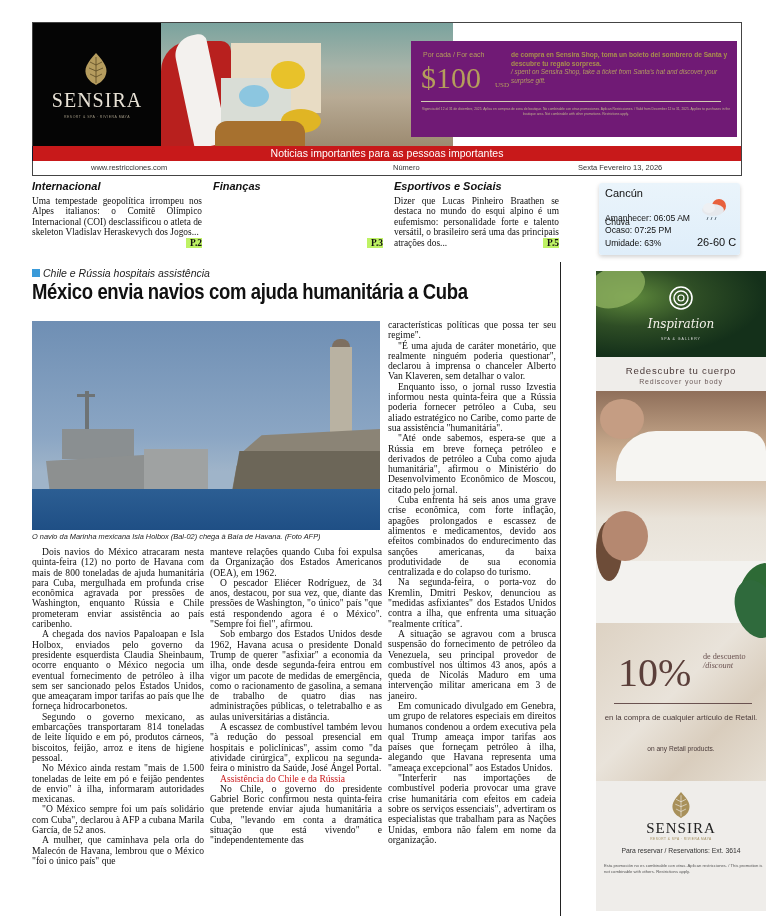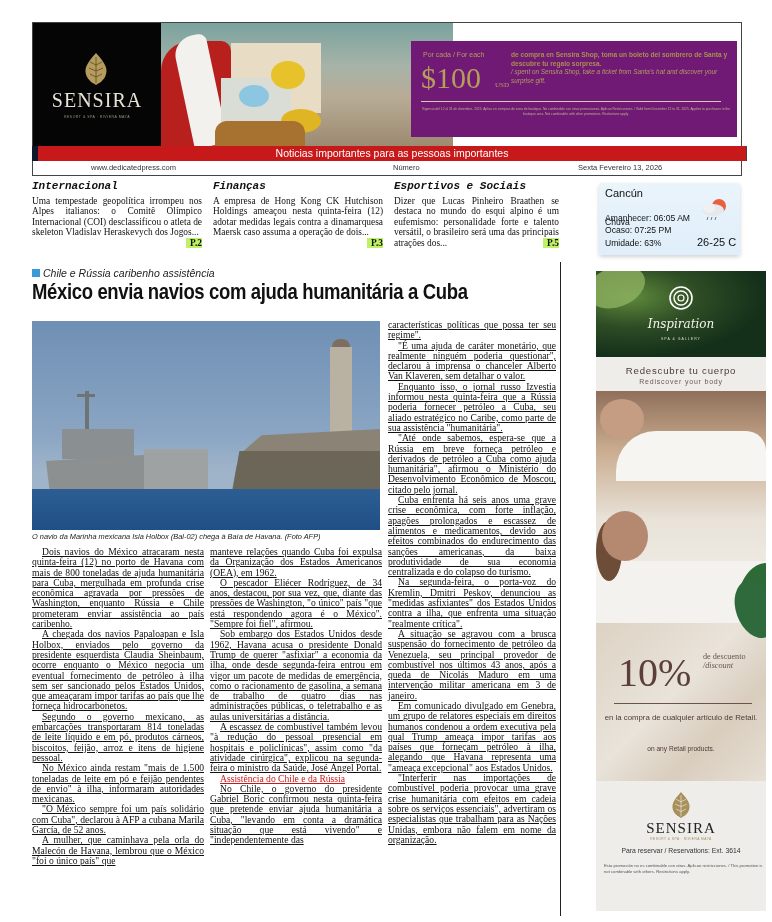--- a/index.html
+++ b/index.html
@@ -23,28 +23,28 @@
   .g-straw { position:absolute; left:54px; top:98px; width:90px; height:26px; background:#a7712f; border-radius:12px 12px 0 0; }
   #promo-box { left:378px; top:18px; width:326px; height:96px; background:#701a75; }
   #promo-por { left:12px; top:10px; color:#b59e5c; font-family:"Liberation Sans", sans-serif; font-size:7px; }
   #promo-amount { left:10px; top:20px; color:#b59e5c; font-family:"Liberation Serif", serif; font-size:30px; }
   #promo-usd { left:84px; top:40px; color:#b59e5c; font-family:"Liberation Serif", serif; font-size:7px; }
   #promo-text { left:100px; top:10px; width:220px; color:#a8904d; font-family:"Liberation Sans", sans-serif; font-size:6.6px; line-height:8.6px; font-weight:bold; }
   #promo-text-en { left:100px; top:27px; width:220px; color:#b39c62; font-family:"Liberation Sans", sans-serif; font-size:6.4px; line-height:8.6px; font-style:italic; }
   #promo-rule { left:10px; top:60px; width:300px; height:1px; background:#d4ccb4; }
   #promo-fine { left:10px; top:66px; width:310px; text-align:center; color:#bfb28d; font-family:"Liberation Sans", sans-serif; font-size:3.3px; line-height:5px; }
 
-  #redbar { left:32px; top:146px; width:708px; height:15px; background:#c8191a; border-left:6px solid #0f172a; border-right:1px solid #444; color:#fff; font-family:"Liberation Sans", sans-serif; font-size:10.5px; text-align:center; line-height:15px; }
+  #redbar { left:32px; top:146px; width:708px; height:15px; background:#c8191a; border-left:1px solid #0f172a; border-right:1px solid #444; color:#fff; font-family:"Liberation Sans", sans-serif; font-size:10.5px; text-align:center; line-height:15px; }
   #infobar { left:32px; top:161px; width:708px; height:14px; border:1px solid #444; border-top:none; font-family:"Liberation Sans", sans-serif; font-size:7.5px; color:#333; }
   #info-url { left:58px; top:2px; }
   #info-num { left:318px; top:2px;margin-left:42px; }
   #info-date { left:545px; top:2px; }
 
   
-  .sec-title { font-family:Liberation Mono, monospace; font-weight:bold; font-style:italic; font-size:11px; color:#111; }
+  .sec-title { font-family:Liberation Sans, sans-serif; font-weight:bold; font-style:italic; font-size:11px; color:#111; }
   .sec-body { font-family:"Liberation Serif", serif; font-size:9.4px; line-height:10.4px; color:#111; text-align:justify; }
   .sec-page { position:absolute; right:0; bottom:0; font-family:"Liberation Serif", serif; font-weight:bold; font-size:9.4px; background:#bef264; padding-left:4px; }
 
   #weather { left:599px; top:183px; width:141px; height:72px; background:linear-gradient(180deg,#eaf4fb,#dfeefa); border-radius:3px; box-shadow:0 2px 4px rgba(0,0,0,0.18); font-family:"Liberation Sans", sans-serif; color:#111; }
   #w-city { left:6px; top:4px; font-size:11px; }
   #w-cond { left:6px; top:34px; font-size:8.6px; }
   #w-sunrise { left:6px; top:30px; font-size:8.6px; }
   #w-sunset { left:6px; top:42px; font-size:8.6px; }
   #w-hum { left:6px; top:55px; font-size:8.6px; }
   #w-temp { left:98px; top:53px; font-size:11px; }
@@ -65,21 +65,21 @@
   .mast { position:absolute; left:53px; top:70px; width:4px; height:40px; background:#6e7375; }
   .mast-x { position:absolute; left:45px; top:73px; width:18px; height:3px; background:#6e7375; }
   .fort { position:absolute; left:200px; top:108px; width:148px; height:62px; background:#8b8476; clip-path:polygon(8% 35%,20% 10%,100% 0,100% 100%,0 100%,3% 60%); }
   .fort-rock { position:absolute; left:200px; top:130px; width:148px; height:42px; background:#6c6658; clip-path:polygon(5% 0,100% 0,100% 100%,0 100%); }
   .tower { position:absolute; left:298px; top:26px; width:22px; height:90px; background:#b9b2a2; }
   .tower-top { position:absolute; left:300px; top:18px; width:18px; height:14px; background:#7d6f60; border-radius:8px 8px 0 0; }
 
   #caption { left:32px; top:532px; font-family:"Liberation Sans", sans-serif; font-style:italic; font-size:7.4px; color:#222; white-space:nowrap; }
 
   .col { position:absolute; font-family:"Liberation Serif", serif; font-size:9.6px; line-height:10.3px; color:#111; text-align:justify; hyphens:manual; }
-  .col p { margin:0; text-indent:10px;text-decoration:underline; }
+  .col p { margin:0; text-indent:10px; }
   .col p.noind { text-indent:0; }
   .col .subhead { color:#c8191a; text-indent:10px; }
   #col1 { left:32px; top:547px; width:172px; }
   #col2 { left:210px; top:547px; width:172px; }
   #col3 { left:388px; top:320px; width:168px; }
 
   
   #ad { left:596px; top:271px; width:170px; height:640px; overflow:hidden; background:#efedea; }
   #ad-leaves { left:0; top:0; width:170px; height:86px; background:radial-gradient(ellipse at 20% 30%,#5f8a3c 0%,#2e4d25 35%,#14301a 70%); }
   #ad-leaf1 { left:-10px; top:-4px; width:60px; height:40px; background:#8db05f; border-radius:50%; transform:rotate(-20deg); opacity:0.8; }
@@ -137,64 +137,63 @@
     <div id="promo-usd" class="abs">USD</div>
     <div id="promo-text" class="abs">de compra en Sensira Shop, toma un boleto del sombrero de Santa y descubre tu regalo sorpresa.</div>
     <div id="promo-text-en" class="abs">/ spent on Sensira Shop, take a ticket from Santa's hat and discover your surprise gift.</div>
     <div id="promo-rule" class="abs"></div>
     <div id="promo-fine" class="abs">Vigencia del 12 al 31 de diciembre, 2025. Aplica en compras de zona de boutique. No combinable con otras promociones. Aplican Restricciones. / Valid from December 12 to 31, 2025. Applies to purchases in the boutique area. Not combinable with other promotions. Restrictions apply.</div>
   </div>
 </div>
 
 <div id="redbar" class="abs">Noticias importantes para as pessoas importantes</div>
 <div id="infobar" class="abs">
-  <span id="info-url" class="abs">www.dedicatedpress.com</span>
+  <span id="info-url" class="abs">www.restricciones.com</span>
   <span id="info-num" class="abs">Número</span>
   <span id="info-date" class="abs">Sexta Fevereiro 13, 2026</span>
 </div>
 
 <div class="abs" style="left:32px;top:180px;width:170px;">
   <div class="sec-title">Internacional</div>
   <div class="sec-body" style="position:relative;margin-top:4px;height:52px;overflow:hidden;">
     <span>Uma tempestade geopolítica irrompeu nos Alpes italianos: o Comitê Olímpico Internacional (COI) desclassificou o atleta de skeleton Vladislav Heraskevych dos Jogos...</span>
     <span class="sec-page">P.2</span>
   </div>
 </div>
 <div class="abs" style="left:213px;top:180px;width:170px;">
   <div class="sec-title">Finanças</div>
   <div class="sec-body" style="position:relative;margin-top:4px;height:52px;overflow:hidden;">
-    <span>A empresa de Hong Kong CK Hutchison Holdings ameaçou nesta quinta-feira (12) adotar medidas legais contra a dinamarquesa Maersk caso assuma a operação de dois...</span>
     <span class="sec-page">P.3</span>
   </div>
 </div>
 <div class="abs" style="left:394px;top:180px;width:165px;">
   <div class="sec-title">Esportivos e Sociais</div>
   <div class="sec-body" style="position:relative;margin-top:4px;height:52px;overflow:hidden;">
     <span>Dizer que Lucas Pinheiro Braathen se destaca no mundo do esqui alpino é um eufemismo: personalidade forte e talento versátil, o brasileiro será uma das principais atrações dos...</span>
     <span class="sec-page">P.5</span>
   </div>
 </div>
 
 <div id="weather" class="abs">
   <div id="w-city" class="abs">Cancún</div>
   <div id="w-cond" class="abs">Chuva</div>
   <div id="w-sunrise" class="abs">Amanhecer: 06:05 AM</div>
   <div id="w-sunset" class="abs">Ocaso: 07:25 PM</div>
   <div id="w-hum" class="abs">Umidade: 63%</div>
-  <div id="w-temp" class="abs">26-25 C</div>
+  <div id="w-temp" class="abs">26-60 C</div>
   <svg id="w-icon" class="abs" viewBox="0 0 30 26">
     <circle cx="20" cy="9" r="7" fill="#e8603c"></circle>
     <ellipse cx="14" cy="13" rx="11" ry="6" fill="#e6e8ec"></ellipse>
     <ellipse cx="10" cy="11" rx="6" ry="5" fill="#eef0f3"></ellipse>
     <path d="M9 20 l-1 3 M13 20 l-1 3 M17 20 l-1 3" stroke="#6b7a86" stroke-width="1"></path>
   </svg>
 </div>
 
 <div id="rule-v" class="abs"></div>
-<div id="kicker" class="abs"><span id="kicker-sq"></span><span>Chile e Rússia caribenho assistência</span></div>
+<div id="kicker" class="abs"><span id="kicker-sq"></span><span>Chile e Rússia hospitais assistência</span></div>
 <div id="headline" class="abs">México envia navios com ajuda humanitária a Cuba</div>
 
 <div id="photo" class="abs">
   <div class="tower-top"></div>
     <div class="tower"></div>
   <div class="fort"></div>
     <div class="fort-rock"></div>
   <div class="mast"></div>
     <div class="mast-x"></div>
     <div class="super"></div>

